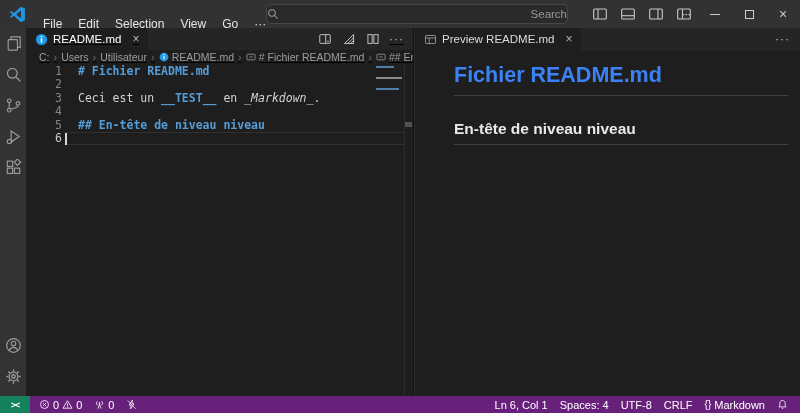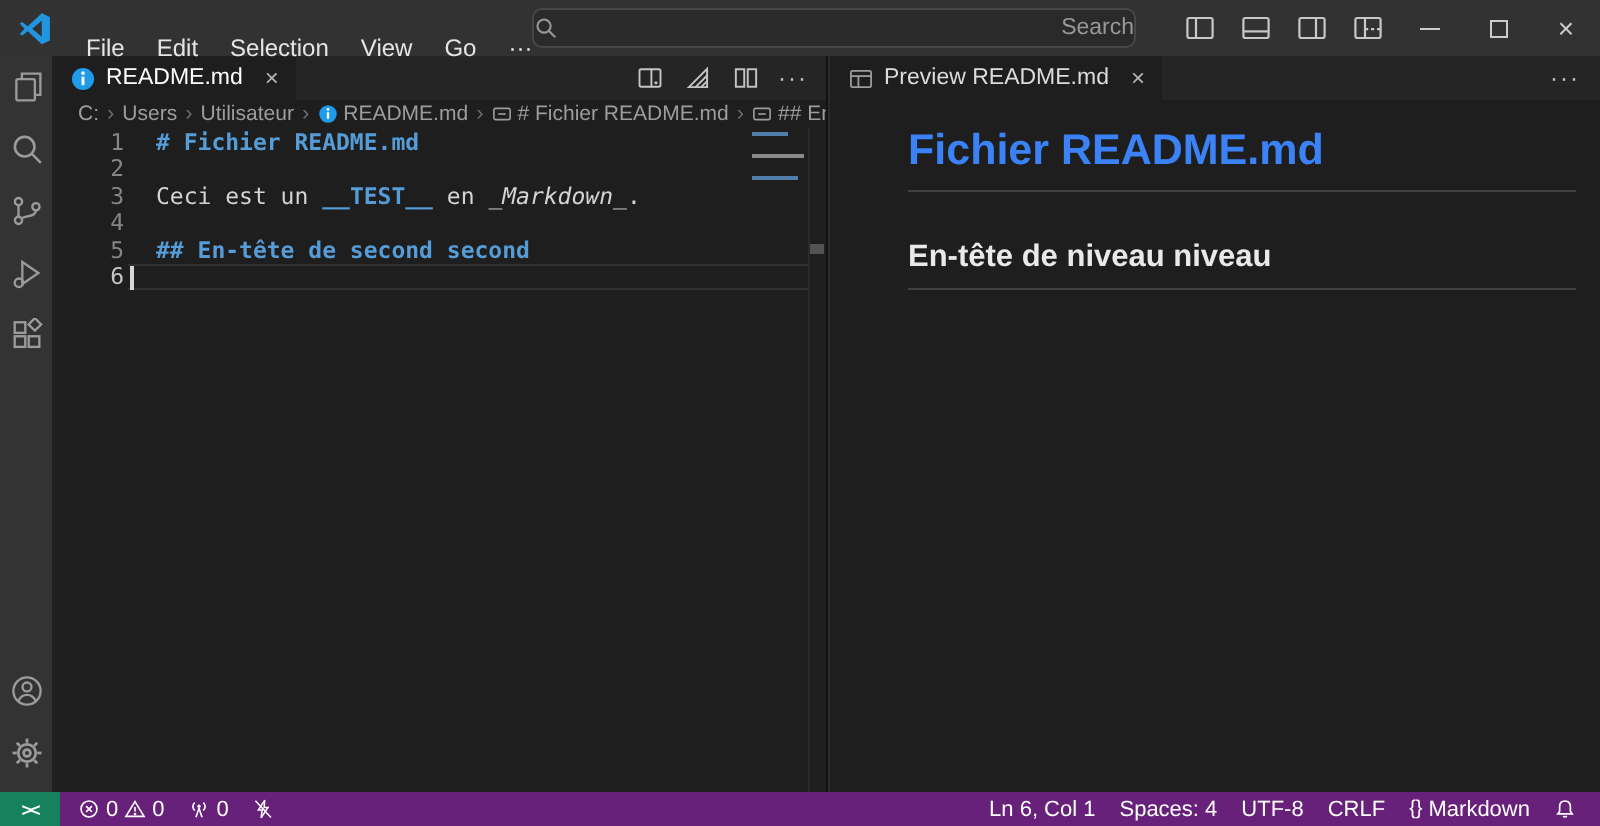--- a/index.html
+++ b/index.html
@@ -28,21 +28,21 @@
 
   
   .main { flex:1; display:flex; min-height:0; }
   .activitybar { width:26px; background:#333333; display:flex; flex-direction:column; align-items:center; flex:0 0 26px; }
   .ab-item { width:26px; height:31px; display:flex; align-items:center; justify-content:center; color:#9b9b9b; }
   .ab-item svg { width:17px; height:17px; }
   .ab-spacer { flex:1; }
   .ab-bottom { padding-bottom:4px; display:flex; flex-direction:column; }
 
   .group { display:flex; flex-direction:column; background:#1e1e1e; min-width:0; }
-  .group.editor { width:387px; flex:0 0 387px; }
+  .group.editor { width:387px; flex:0 0 387px;text-decoration:underline; }
   .sash { width:1px; background:#121212; flex:0 0 1px; }
   .group.preview { flex:1; border-left:1px solid #2b2b2b; }
 
   .tabbar { height:22px; background:#252526; display:flex; align-items:stretch; flex:0 0 22px; }
   .tab { display:flex; align-items:center; padding:0 9px; background:#1e1e1e; border-right:1px solid #252526; gap:5px; }
   .tab-label { font-size:11.5px; color:#ffffff; white-space:nowrap; }
   .group.preview .tab-label { color:#dcdcdc; }
   .tab-close { color:#b6b6b6; font-size:12px; margin-left:6px; line-height:1; }
   .tab-icon svg { width:13px; height:13px; display:block; }
   .editor-actions { margin-left:auto; display:flex; align-items:center; padding-right:7px; gap:4px; color:#c5c5c5; }
@@ -313,21 +313,21 @@
             <div class="ln">3</div>
             <div class="ln">4</div>
             <div class="ln">5</div>
             <div class="ln active">6</div>
           </div>
         <div class="code" id="code">
             <div class="row"><span class="tok-heading"># Fichier README.md</span></div>
             <div class="row"></div>
             <div class="row"><span class="tok-plain">Ceci est un </span><span class="tok-bold">__TEST__</span><span class="tok-plain"> en </span><span class="tok-italic">_Markdown_</span><span class="tok-plain">.</span></div>
             <div class="row"></div>
-            <div class="row"><span class="tok-heading">## En-tête de second second</span></div>
+            <div class="row"><span class="tok-heading">## En-tête de niveau niveau</span></div>
             <div class="row"></div>
           </div>
         <div class="cursor"></div>
         <div class="minimap" id="minimap">
             <div class="mm-bar" style="width: 18px; background: rgb(79, 127, 168);"></div>
             <div class="mm-bar" style="width: 0px; background: transparent;"></div>
             <div class="mm-bar" style="width: 26px; background: rgb(138, 138, 138);"></div>
             <div class="mm-bar" style="width: 0px; background: transparent;"></div>
             <div class="mm-bar" style="width: 23px; background: rgb(79, 127, 168);"></div>
           </div>

